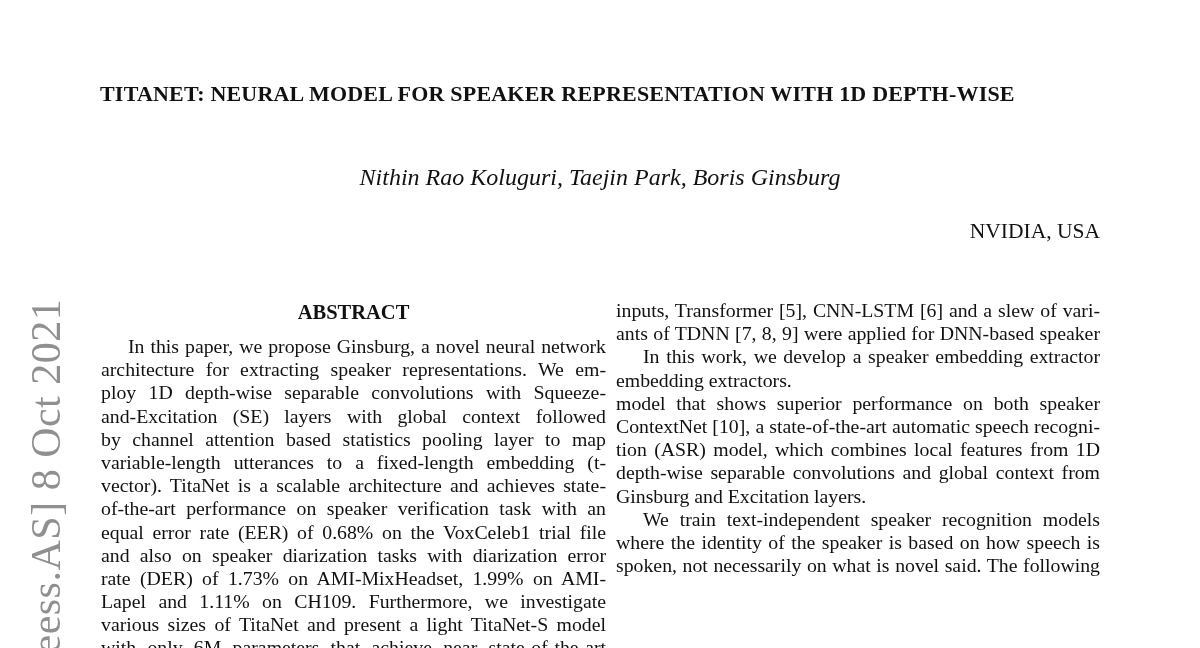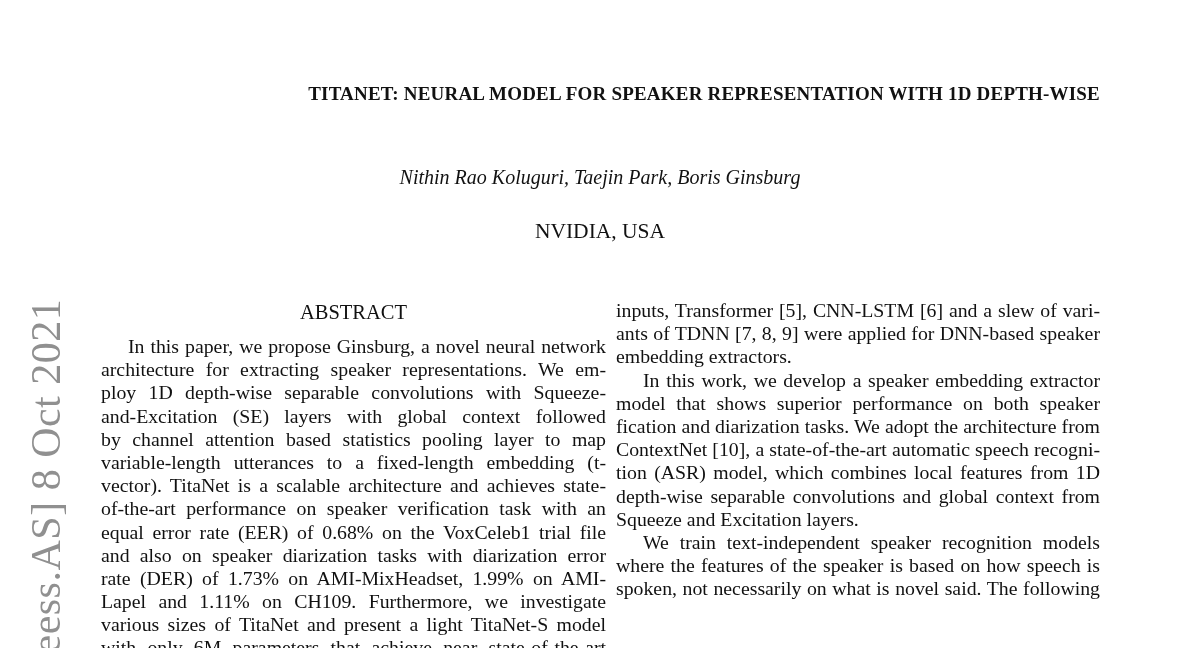--- a/index.html
+++ b/index.html
@@ -33,62 +33,62 @@
     font-size: 42px;
     line-height: 48px;
     color: #909090;
     letter-spacing: 0.5px;
   }
   .title-block {
     position: absolute;
     left: 100px;
     top: 80px;
     width: 1000px;
-    text-align: right;
+    text-align: left;
     font-weight: bold;
-    font-size: 19px;
+    font-size: 22px;
     line-height: 28px;
     letter-spacing: 0.2px;
   }
   .authors {
     position: absolute;
     left: 100px;
     top: 164px;
     width: 1000px;
     text-align: center;
     font-style: italic;
-    font-size: 20px;
+    font-size: 24px;
     line-height: 26px;
   }
   .affiliation {
     position: absolute;
     left: 100px;
     top: 218px;
     width: 1000px;
-    text-align: center;
+    text-align: right;
     font-size: 21.5px;
     line-height: 26px;
   }
   .col {
     position: absolute;
     font-size: 19.8px;
   }
   .col-left {
     left: 101px;
     top: 301px;
     width: 505px;
   }
   .col-right {
     left: 616px;
     top: 299px;
     width: 484px;
   }
   .sec-heading {
     text-align: center;
-    font-weight: normal;
+    font-weight: bold;
     font-size: 20.5px;
     line-height: 23px;
     margin-bottom: 11px;
   }
   .pline {
     height: 23.2px;
     line-height: 23.2px;
     overflow: hidden;
     text-align: justify;
   }
@@ -129,27 +129,26 @@
         <div class="pline aj">Lapel and 1.11% on CH109. Furthermore, we investigate</div>
         <div class="pline aj">various sizes of TitaNet and present a light TitaNet-S model</div>
         <div class="pline aj">with only 6M parameters that achieve near state-of-the-art</div>
       </div>
   </section>
 
   <section class="col col-right">
     <div class="lines">
         <div class="pline aj">inputs, Transformer [5], CNN-LSTM [6] and a slew of vari-</div>
         <div class="pline aj">ants of TDNN [7, 8, 9] were applied for DNN-based speaker</div>
+        <div class="pline aj ind">In this work, we develop a speaker embedding extractor</div>
         <div class="pline al">embedding extractors.</div>
-        <div class="pline aj ind">In this work, we develop a speaker embedding extractor</div>
         <div class="pline aj">model that shows superior performance on both speaker veri-</div>
-        <div class="pline aj">fication and diarization tasks. We adopt the architecture from</div>
         <div class="pline aj">ContextNet [10], a state-of-the-art automatic speech recogni-</div>
         <div class="pline aj">tion (ASR) model, which combines local features from 1D</div>
         <div class="pline aj">depth-wise separable convolutions and global context from</div>
-        <div class="pline al">Squeeze and Excitation layers.</div>
+        <div class="pline al">Ginsburg and Excitation layers.</div>
         <div class="pline aj ind">We train text-independent speaker recognition models</div>
-        <div class="pline aj">where the features of the speaker is based on how speech is</div>
+        <div class="pline aj">where the identity of the speaker is based on how speech is</div>
         <div class="pline aj">spoken, not necessarily on what is novel said. The following</div>
       </div>
   </section>
 
 </div>
 
 </body></html>

